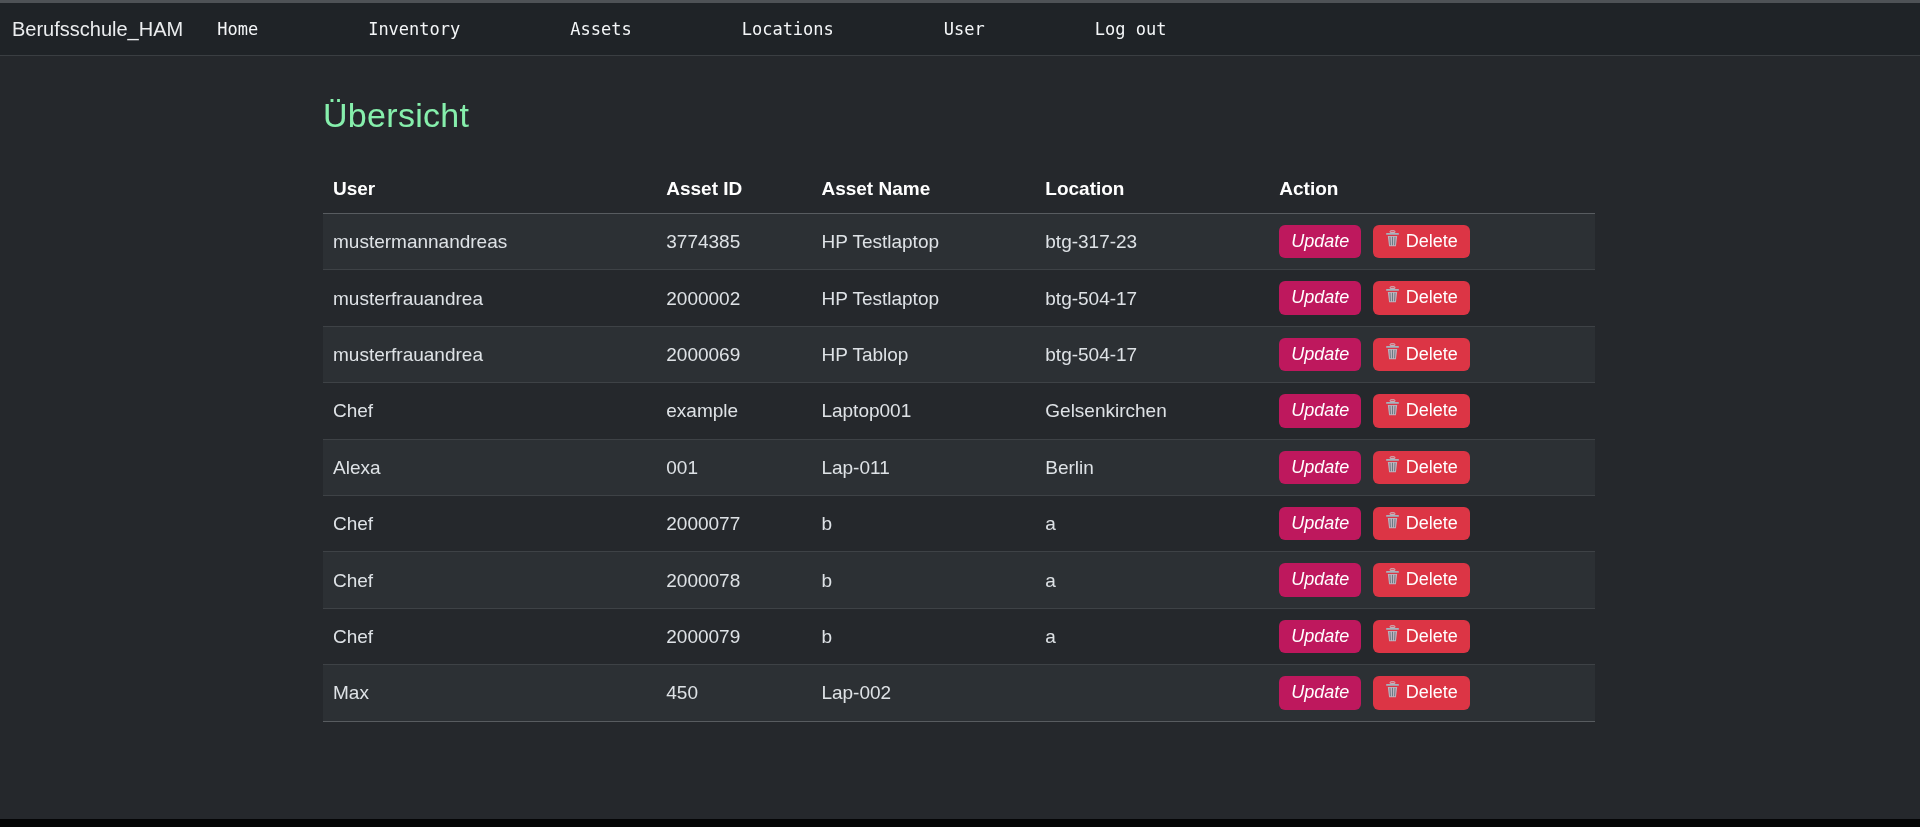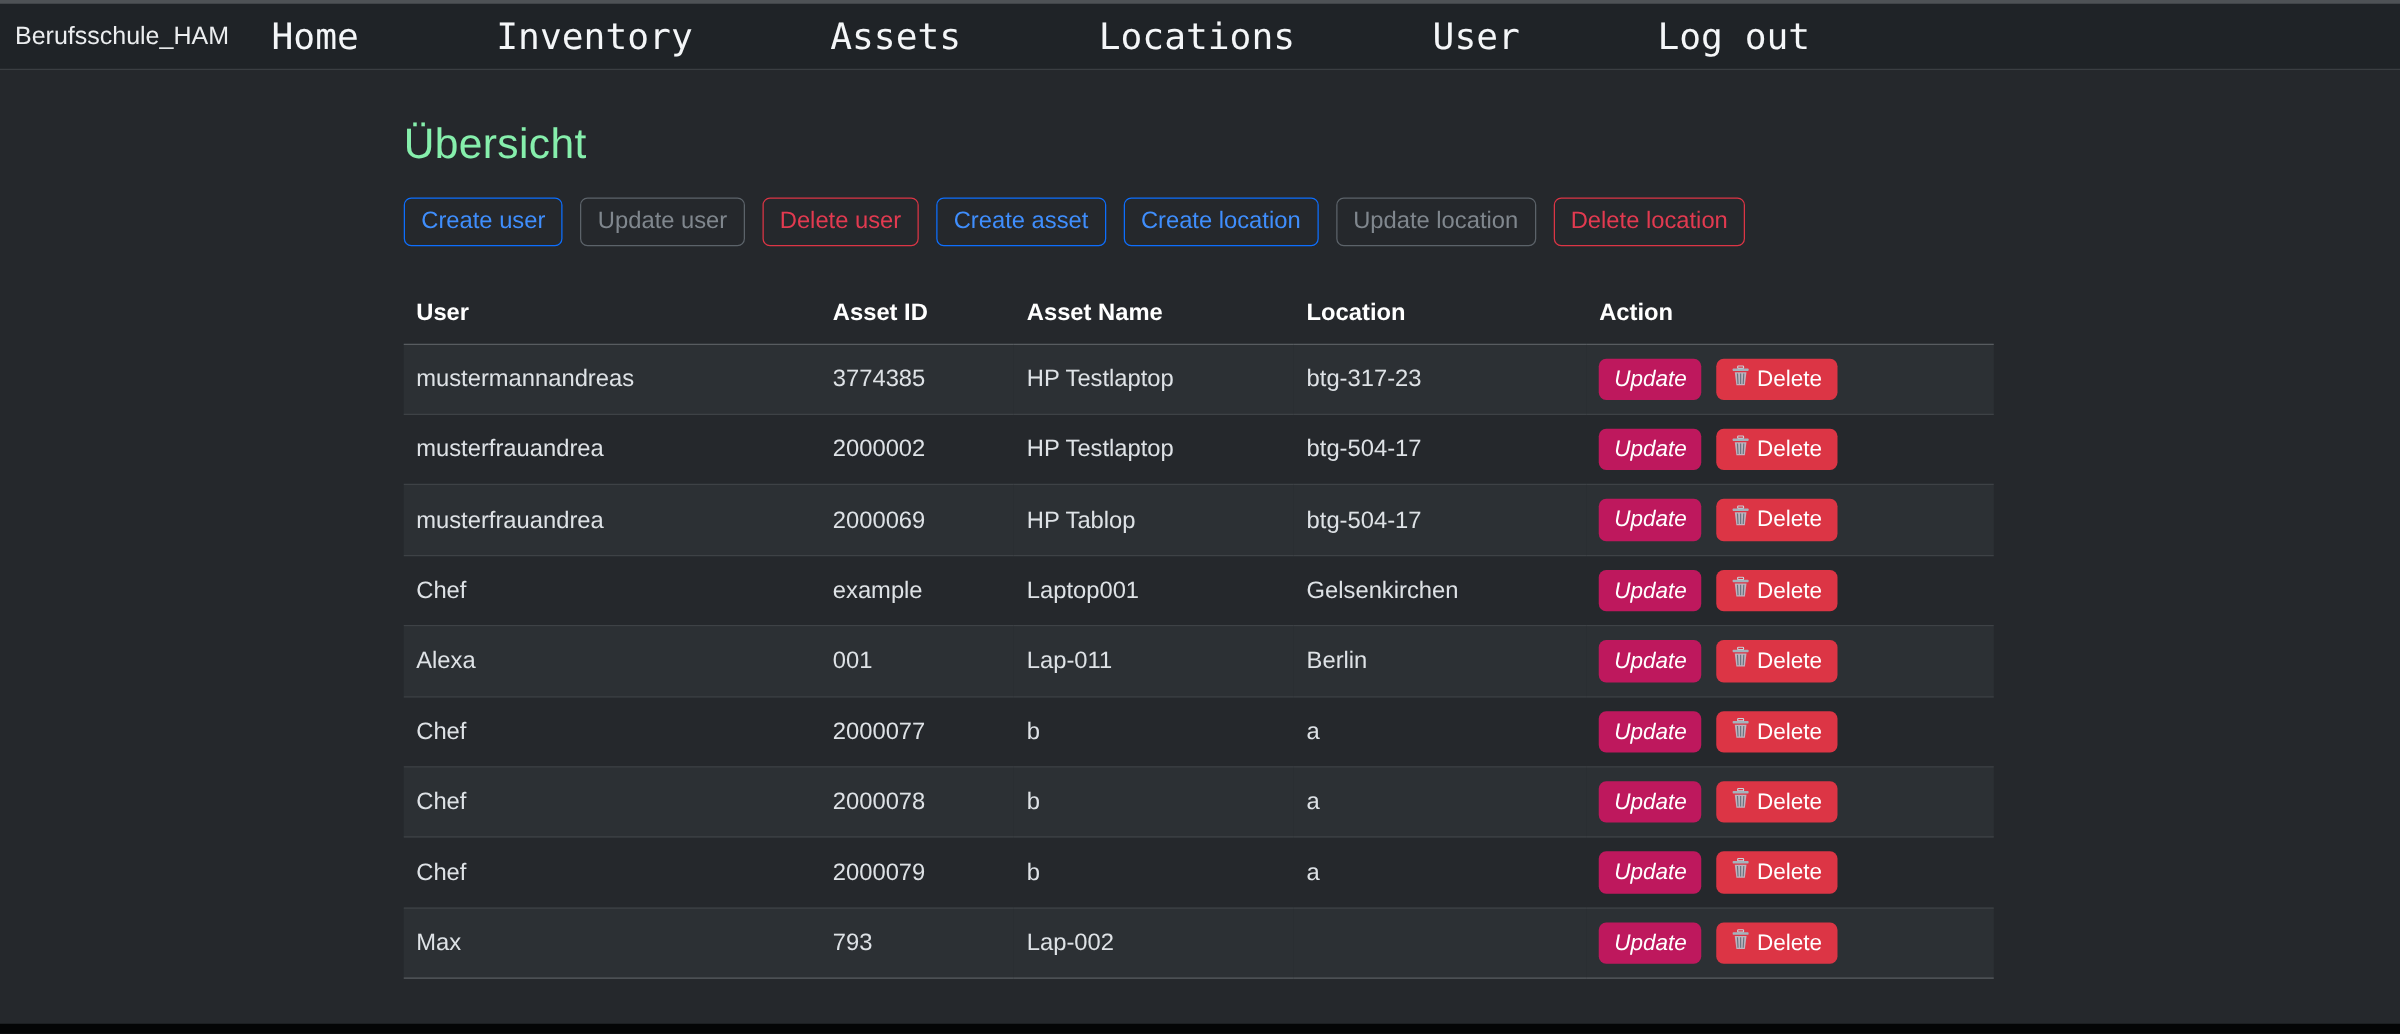--- a/index.html
+++ b/index.html
@@ -28,21 +28,21 @@
     text-decoration: none;
     white-space: nowrap;
     cursor: pointer;
   }
   .nav-links {
     display: flex;
     align-items: flex-start;
     margin-left: 34px;
     gap: 110px;
     font-family: "DejaVu Sans Mono", "Liberation Mono", monospace;
-    font-size: 29px;
+    font-size: 17px;
   }
   .nav-link {
     color: #f4f6f8;
     text-decoration: none;
     cursor: pointer;
     white-space: nowrap;
   }
 
   
   .main {
@@ -142,29 +142,20 @@
     <a class="nav-link">Assets</a>
     <a class="nav-link">Locations</a>
     <a class="nav-link">User</a>
     <a class="nav-link">Log out</a>
   </div>
 </nav>
 
 <main class="main">
   <h2 class="page-title">Übersicht</h2>
 
-  <div class="toolbar">
-    <button class="btn btn-outline v-primary">Create user</button>
-    <button class="btn btn-outline v-secondary">Update user</button>
-    <button class="btn btn-outline v-danger">Delete user</button>
-    <button class="btn btn-outline v-primary">Create asset</button>
-    <button class="btn btn-outline v-primary">Create location</button>
-    <button class="btn btn-outline v-secondary">Update location</button>
-    <button class="btn btn-outline v-danger">Delete location</button>
-  </div>
 
   <table class="asset-table">
     <colgroup>
         <col class="c1">
         <col class="c2">
         <col class="c3">
         <col class="c4">
         <col class="c5">
       </colgroup>
     <thead>
@@ -332,21 +323,21 @@
             <path d="M3 6.2 L13 6.2 L11.6 17.2 L4.4 17.2 Z" fill="#b9c9d4" opacity="0.85"></path>
             <path d="M5.3 7.2 L5.8 16.2 M8 7.2 L8 16.2 M10.7 7.2 L10.2 16.2" stroke="#66757f" stroke-width="1" fill="none"></path>
           </svg>
         </span>
         <span>Delete</span>
       </button>
     </td>
   </tr>
         <tr>
     <td>Max</td>
-    <td>793</td>
+    <td>450</td>
     <td>Lap-002</td>
     <td></td>
     <td>
       <button class="btn btn-solid btn-update">Update</button>
       <button class="btn btn-solid btn-delete">
         <span class="trash">
           <svg viewBox="0 0 16 18" width="15" height="17" aria-hidden="true">
             <rect x="5.5" y="0.8" width="5" height="2" rx="0.6" fill="none" stroke="#c7d3da" stroke-width="1"></rect>
             <rect x="1.2" y="3" width="13.6" height="2" rx="0.6" fill="#a3b4be"></rect>
             <path d="M3 6.2 L13 6.2 L11.6 17.2 L4.4 17.2 Z" fill="#b9c9d4" opacity="0.85"></path>

